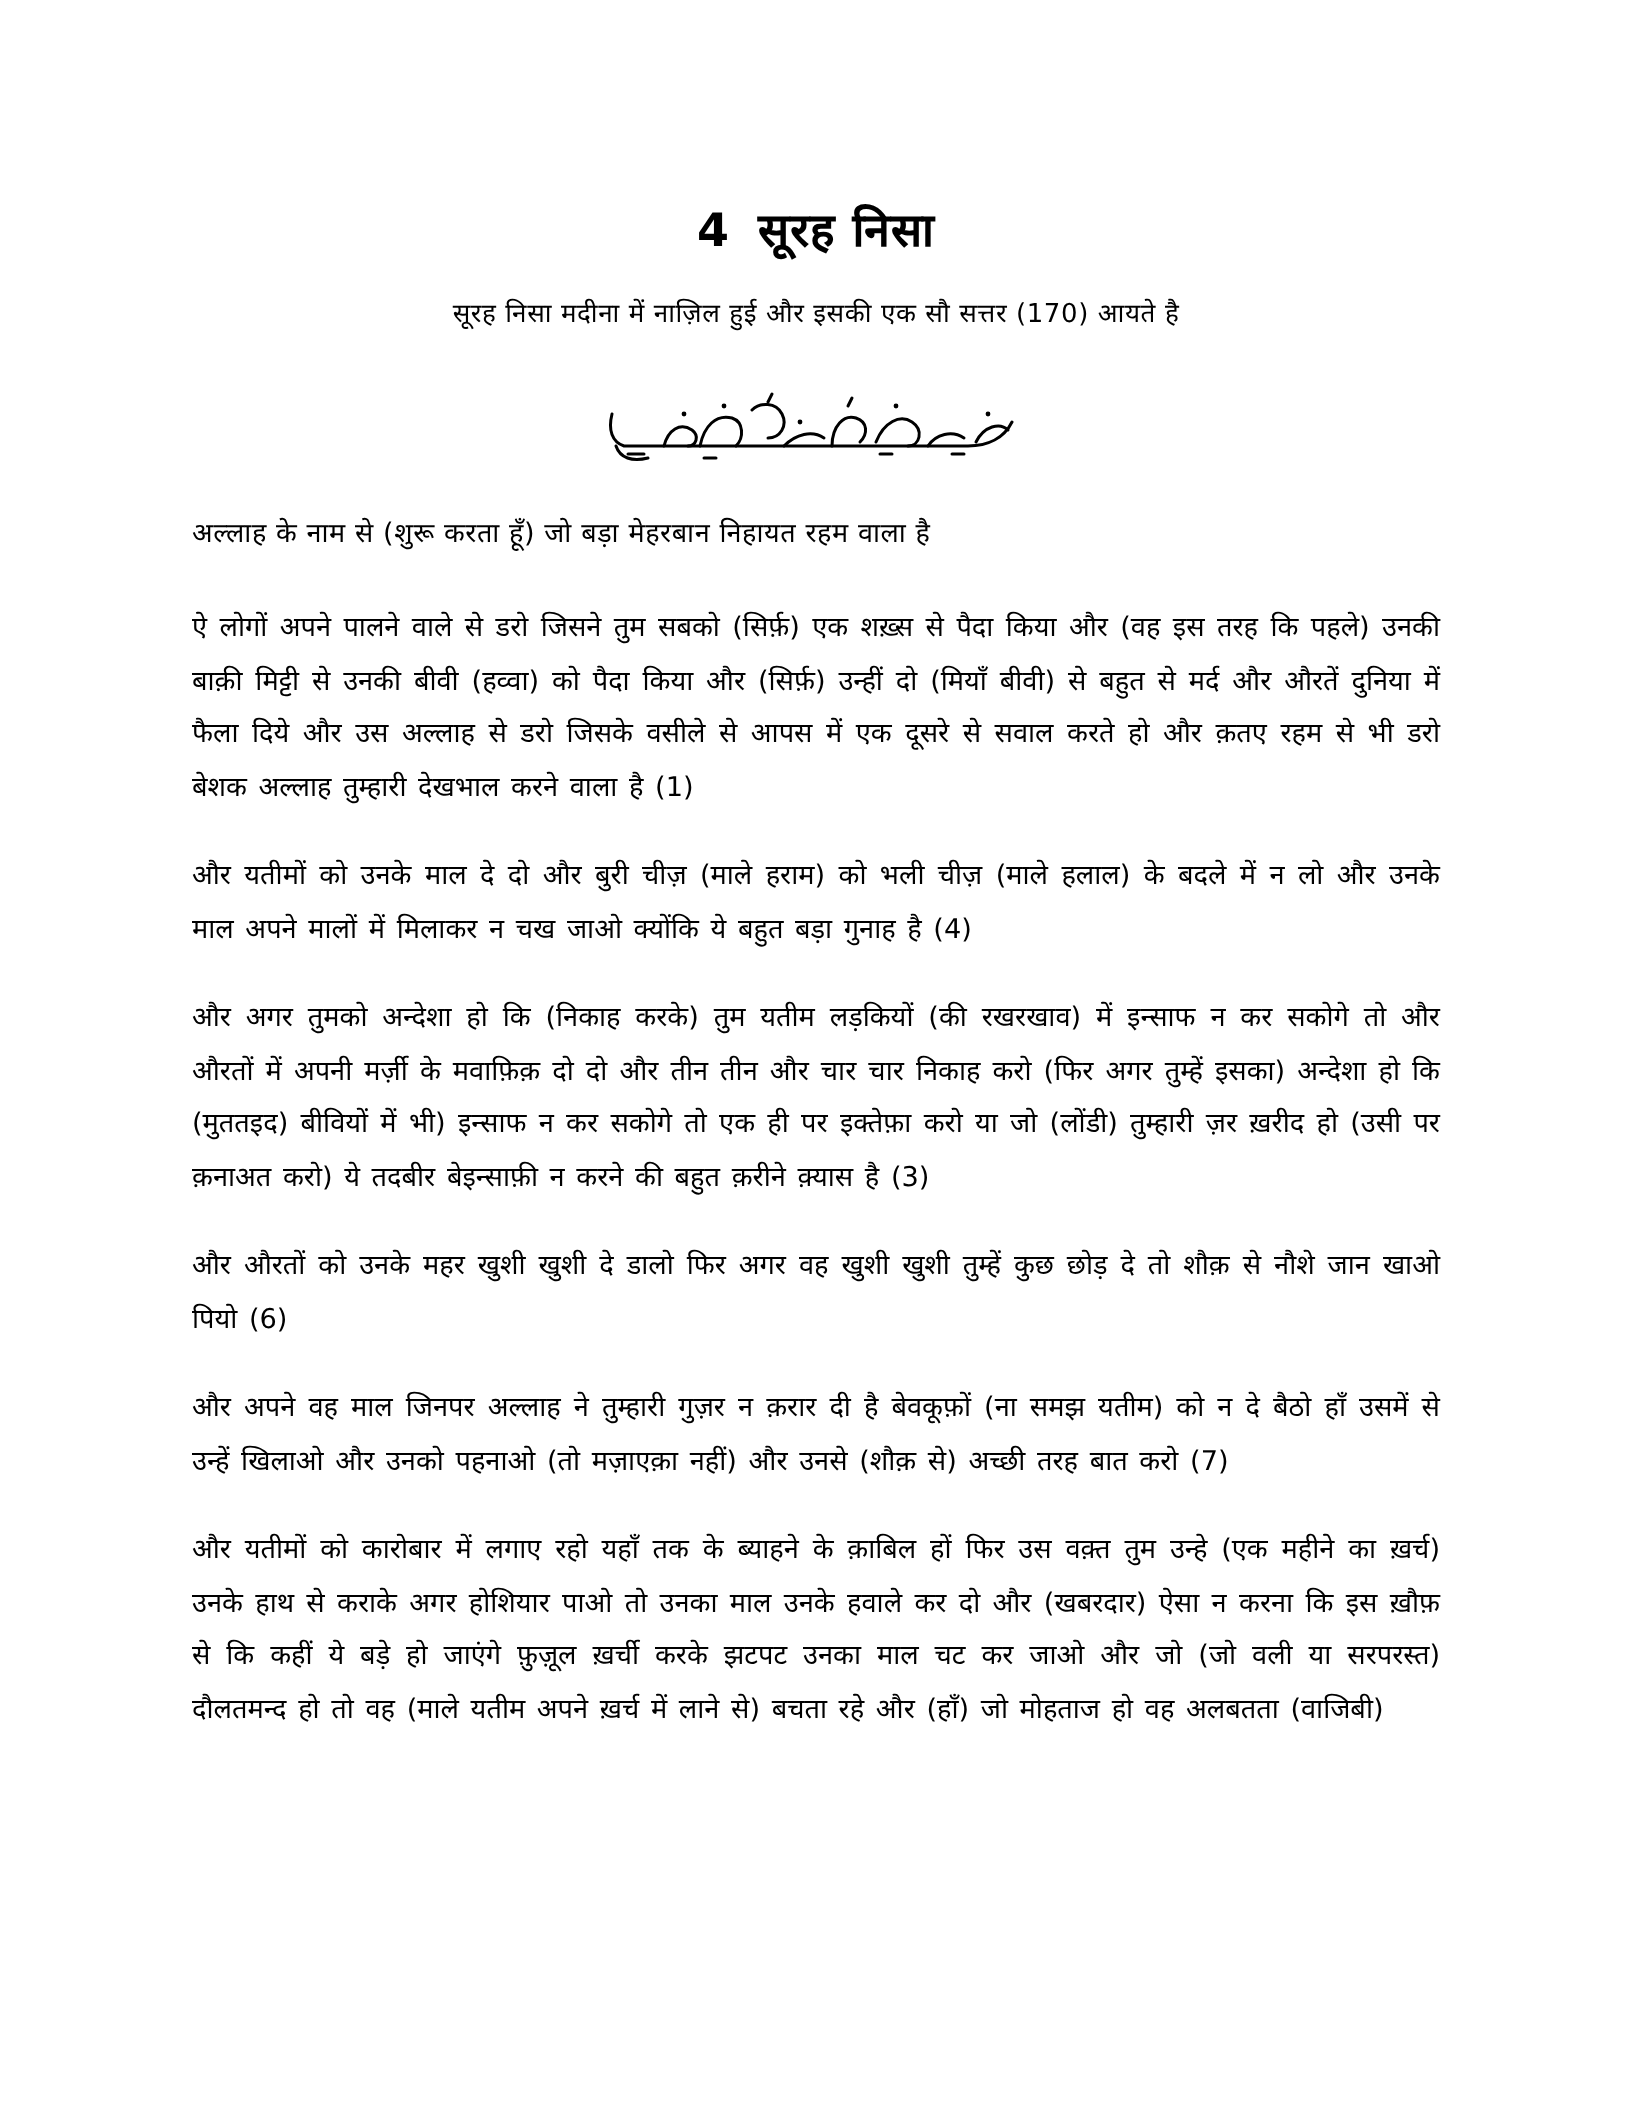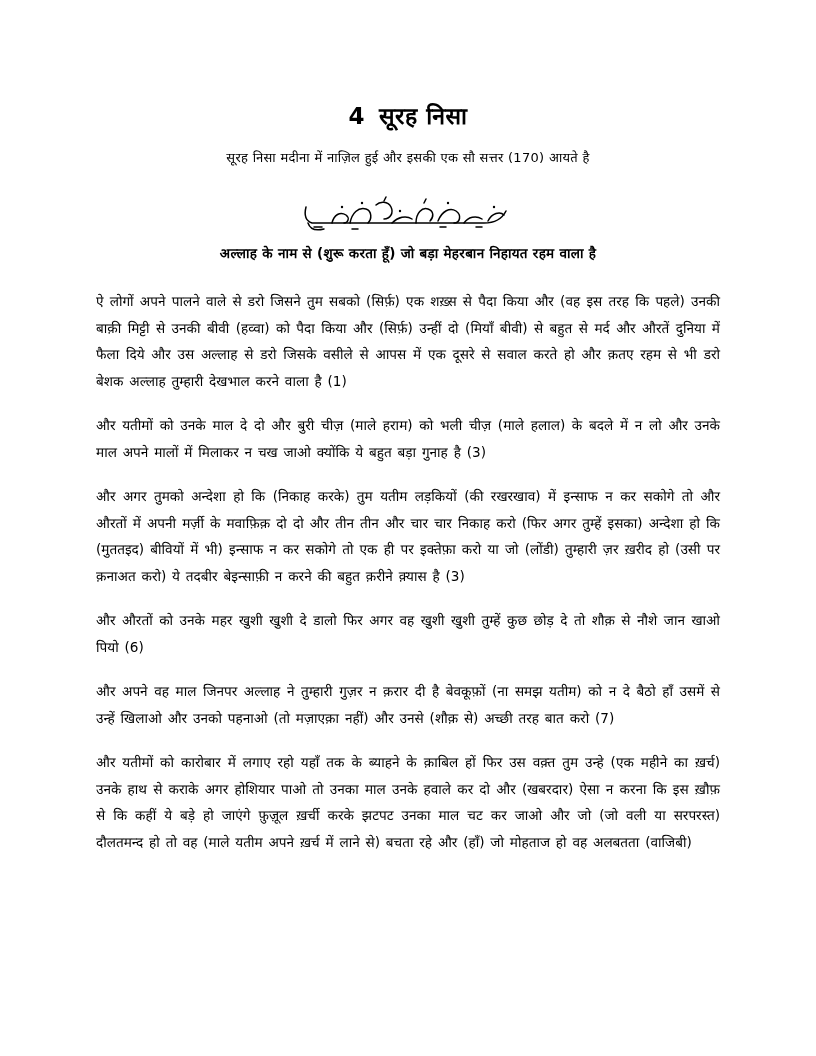--- a/index.html
+++ b/index.html
@@ -41,25 +41,23 @@
   }
   .bismillah-art {
     text-align: center;
     margin-top: 26px;
     height: 46px;
   }
   .bismillah-art svg {
     display: inline-block;
   }
   .bismillah-translit {
-    text-align: center;
     font-size: 13.5px;
-    margin-top: 5px;
+    margin-top: 18px;
     letter-spacing: 0.3px;
-    font-weight: bold;
   }
   .verses {
     margin-top: 26px;
   }
   .verse {
     font-size: 13.6px;
     line-height: 1.95;
     text-align: justify;
     text-align-last: left;
     margin-bottom: 18px;
@@ -107,20 +105,20 @@
         <circle cx="160" cy="10" r="1.2"></circle>
         <circle cx="206" cy="14" r="1.2"></circle>
       </g>
     </svg>
   </div>
 
   <div class="bismillah-translit">अल्लाह के नाम से (शुरू करता हूँ) जो बड़ा मेहरबान निहायत रहम वाला है</div>
 
   <div class="verses">
     <p class="verse">ऐ लोगों अपने पालने वाले से डरो जिसने तुम सबको (सिर्फ़) एक शख़्स से पैदा किया और (वह इस तरह कि पहले) उनकी बाक़ी मिट्टी से उनकी बीवी (हव्वा) को पैदा किया और (सिर्फ़) उन्हीं दो (मियाँ बीवी) से बहुत से मर्द और औरतें दुनिया में फैला दिये और उस अल्लाह से डरो जिसके वसीले से आपस में एक दूसरे से सवाल करते हो और क़तए रहम से भी डरो बेशक अल्लाह तुम्हारी देखभाल करने वाला है  (1)</p>
-    <p class="verse">और यतीमों को उनके माल दे दो और बुरी चीज़ (माले हराम) को भली चीज़ (माले हलाल) के बदले में न लो और उनके माल अपने मालों में मिलाकर न चख जाओ क्योंकि ये बहुत बड़ा गुनाह है  (3)</p>
+    <p class="verse">और यतीमों को उनके माल दे दो और बुरी चीज़ (माले हराम) को भली चीज़ (माले हलाल) के बदले में न लो और उनके माल अपने मालों में मिलाकर न चख जाओ क्योंकि ये बहुत बड़ा गुनाह है  (4)</p>
     <p class="verse">और अगर तुमको अन्देशा हो कि (निकाह करके) तुम यतीम लड़कियों (की रखरखाव) में इन्साफ न कर सकोगे तो और औरतों में अपनी मर्ज़ी के मवाफ़िक़ दो दो और तीन तीन और चार चार निकाह करो (फिर अगर तुम्हें इसका) अन्देशा हो कि (मुततइद) बीवियों में भी) इन्साफ न कर सकोगे तो एक ही पर इक्तेफ़ा करो या जो (लोंडी) तुम्हारी ज़र ख़रीद हो (उसी पर क़नाअत करो) ये तदबीर बेइन्साफ़ी न करने की बहुत क़रीने क़्यास है  (3)</p>
     <p class="verse">और औरतों को उनके महर खुशी खुशी दे डालो फिर अगर वह खुशी खुशी तुम्हें कुछ छोड़ दे तो शौक़ से नौशे जान खाओ पियो  (6)</p>
     <p class="verse">और अपने वह माल जिनपर अल्लाह ने तुम्हारी गुज़र न क़रार दी है बेवकूफ़ों (ना समझ यतीम) को न दे बैठो हाँ उसमें से उन्हें खिलाओ और उनको पहनाओ (तो मज़ाएक़ा नहीं) और उनसे (शौक़ से) अच्छी तरह बात करो  (7)</p>
     <p class="verse">और यतीमों को कारोबार में लगाए रहो यहाँ तक के ब्याहने के क़ाबिल हों फिर उस वक़्त तुम उन्हे (एक महीने का ख़र्च) उनके हाथ से कराके अगर होशियार पाओ तो उनका माल उनके हवाले कर दो और (खबरदार) ऐसा न करना कि इस ख़ौफ़ से कि कहीं ये बड़े हो जाएंगे फ़ुज़ूल ख़र्ची करके झटपट उनका माल चट कर जाओ और जो (जो वली या सरपरस्त) दौलतमन्द हो तो वह (माले यतीम अपने ख़र्च में लाने से) बचता रहे और (हाँ) जो मोहताज हो वह अलबतता (वाजिबी)</p>
   </div>
 
 </div>
 
 </body></html>

